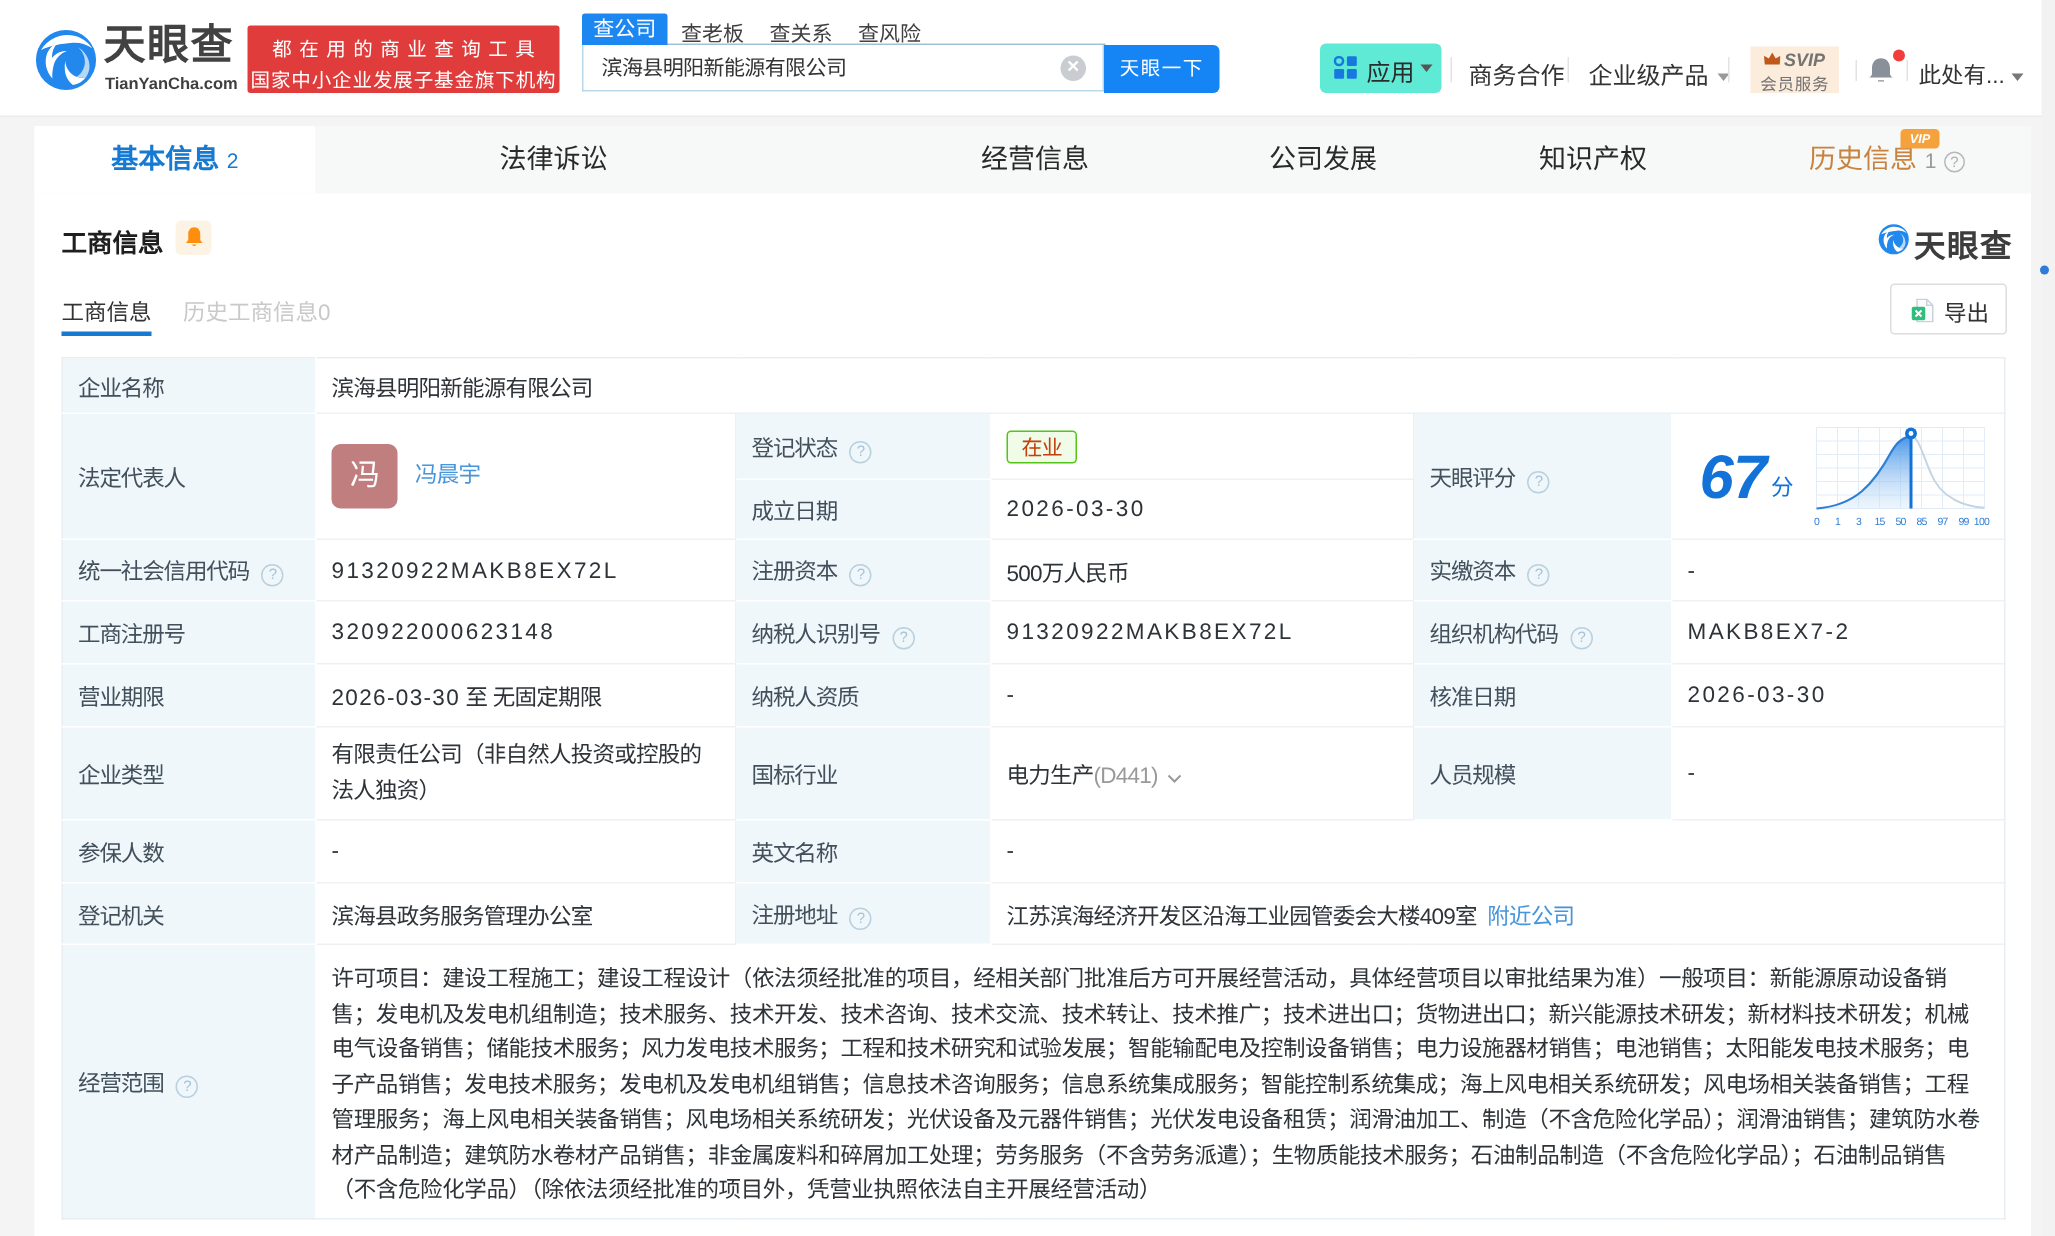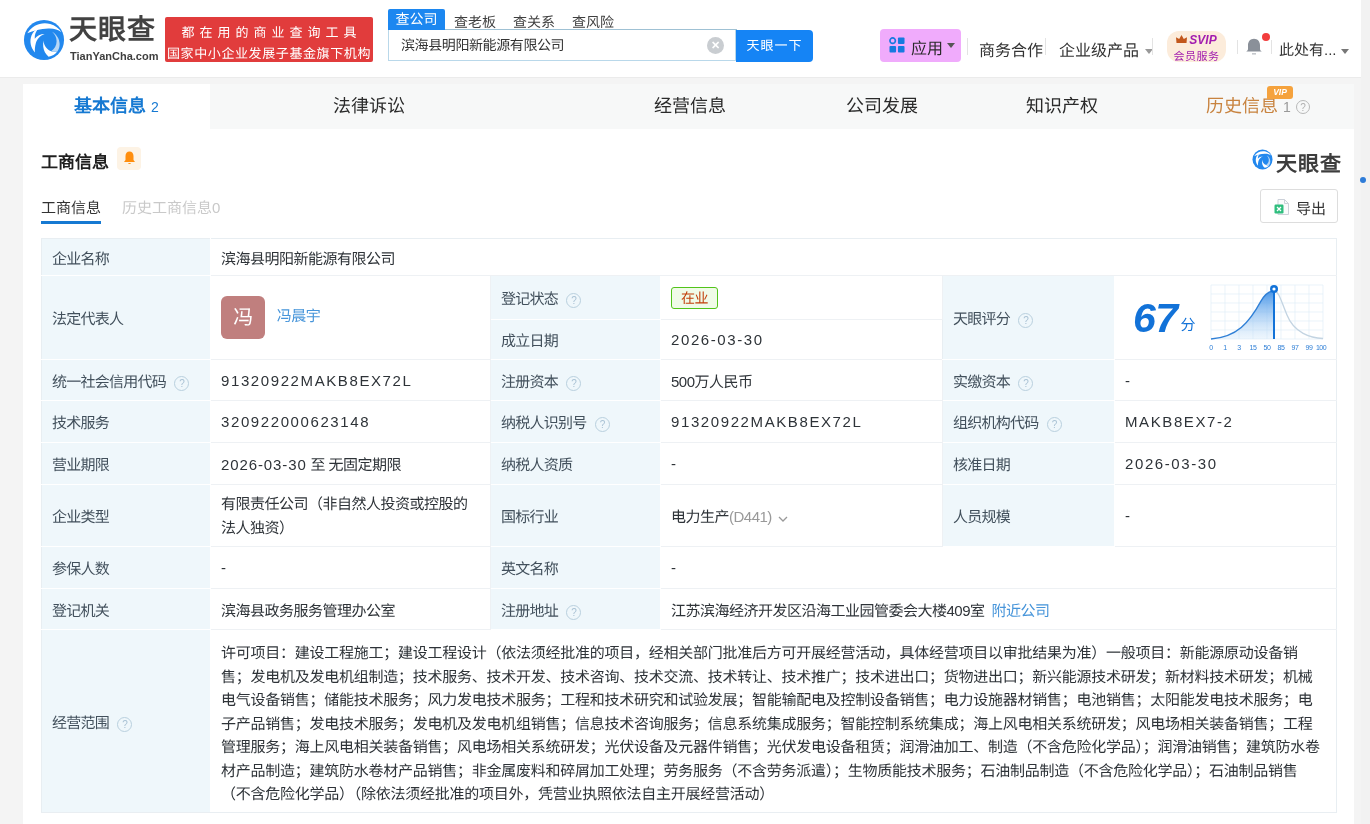--- a/index.html
+++ b/index.html
@@ -17,26 +17,26 @@
 
 
 #stabs { position:absolute; left:388px; top:10px; width:349px; height:20px; border-bottom:1px solid #9fc1d4; }
 .stab-on { position:absolute; left:0; top:-1px; width:57px; height:21px; background:#1c87f0; color:#fff; font-size:14px; text-align:center; line-height:21px; border-radius:2px 2px 0 0;}
 .stab { position:absolute; top:1px; color:#404040; font-size:14px; }
 #sinput { position:absolute; left:388px; top:30px; width:348px; height:31px; background:#fff; border:1px solid #b9d8ea; border-top:none; font-size:14px; color:#333; line-height:30px; padding-left:12px; letter-spacing:-0.4px; }
 #sclear { position:absolute; left:707px; top:37px; width:17px; height:17px; background:#c9cdd1; border-radius:50%; color:#fff; font-size:11px; text-align:center; line-height:17px; font-weight:bold;}
 #sbtn { position:absolute; left:736px; top:30px; width:77px; height:32px; background:#1584f5; border-radius:0 4px 4px 0; color:#fff; font-size:13px; text-align:center; line-height:32px; letter-spacing:1px; }
 
 
-#m-app { position:absolute; left:880px; top:29px; width:81px; height:33px; background:#f0abfc; border-radius:4px; }
+#m-app { position:absolute; left:880px; top:29px; width:81px; height:33px; background:#5eead4; border-radius:4px; }
 #m-app .t { position:absolute; left:31px; top:6px; font-size:16px; color:#2b2b2b; }
 #m-app .c { position:absolute; left:67px; top:14px; }
 .mdiv { position:absolute; top:38px; width:1px; height:17px; background:#e3e3e3; }
 .mitem { position:absolute; top:37px; font-size:16px; color:#333; }
-#svip { position:absolute; left:1167px; top:31px; width:59px; height:31px; background:#fcecdb; border-radius:12px; text-align:center; color:#a21caf; }
+#svip { position:absolute; left:1167px; top:31px; width:59px; height:31px; background:#fcecdb; border-radius:0; text-align:center; color:#737373; }
 #svip .s1 { font-size:12px; font-weight:bold; font-style:italic; margin-top:2px; }
 #svip .s2 { font-size:11px; margin-top:0px; letter-spacing:0.5px;}
 #bell { position:absolute; left:1245px; top:38px; }
 #belldot { position:absolute; left:1262px; top:33px; width:8px; height:8px; background:#f23d3d; border-radius:50%; }
 #m-last { position:absolute; left:1279px; top:38px; font-size:15px; color:#333; }
 .caret { display:inline-block; width:0; height:0; border-left:4px solid transparent; border-right:4px solid transparent; border-top:5px solid #555; vertical-align:middle; }
 
 
 #navrow { position:absolute; left:23px; top:84px; width:1331px; height:45px; background:#f7f8f8; }
 #nav-sel { position:absolute; left:0; top:0; width:187px; height:45px; background:#fff; text-align:center; line-height:45px; font-size:18px; font-weight:bold; color:#1679d2; }
@@ -240,21 +240,21 @@
         </tr>
     <tr style="height:41px;">
           <td class="lb">统一社会信用代码 <span class="qm">?</span></td>
           <td class="vl"><span class="wide">91320922MAKB8EX72L</span></td>
           <td class="lb">注册资本 <span class="qm">?</span></td>
           <td class="vl">500万人民币</td>
           <td class="lb">实缴资本 <span class="qm">?</span></td>
           <td class="vl rt">-</td>
         </tr>
     <tr style="height:42px;">
-          <td class="lb">技术服务</td>
+          <td class="lb">工商注册号</td>
           <td class="vl"><span class="wide">320922000623148</span></td>
           <td class="lb">纳税人识别号 <span class="qm">?</span></td>
           <td class="vl"><span class="wide">91320922MAKB8EX72L</span></td>
           <td class="lb">组织机构代码 <span class="qm">?</span></td>
           <td class="vl rt"><span class="wide">MAKB8EX7-2</span></td>
         </tr>
     <tr style="height:42px;">
           <td class="lb">营业期限</td>
           <td class="vl"><span class="wide" style="letter-spacing:0.9px;">2026-03-30</span> 至 无固定期限</td>
           <td class="lb">纳税人资质</td>

